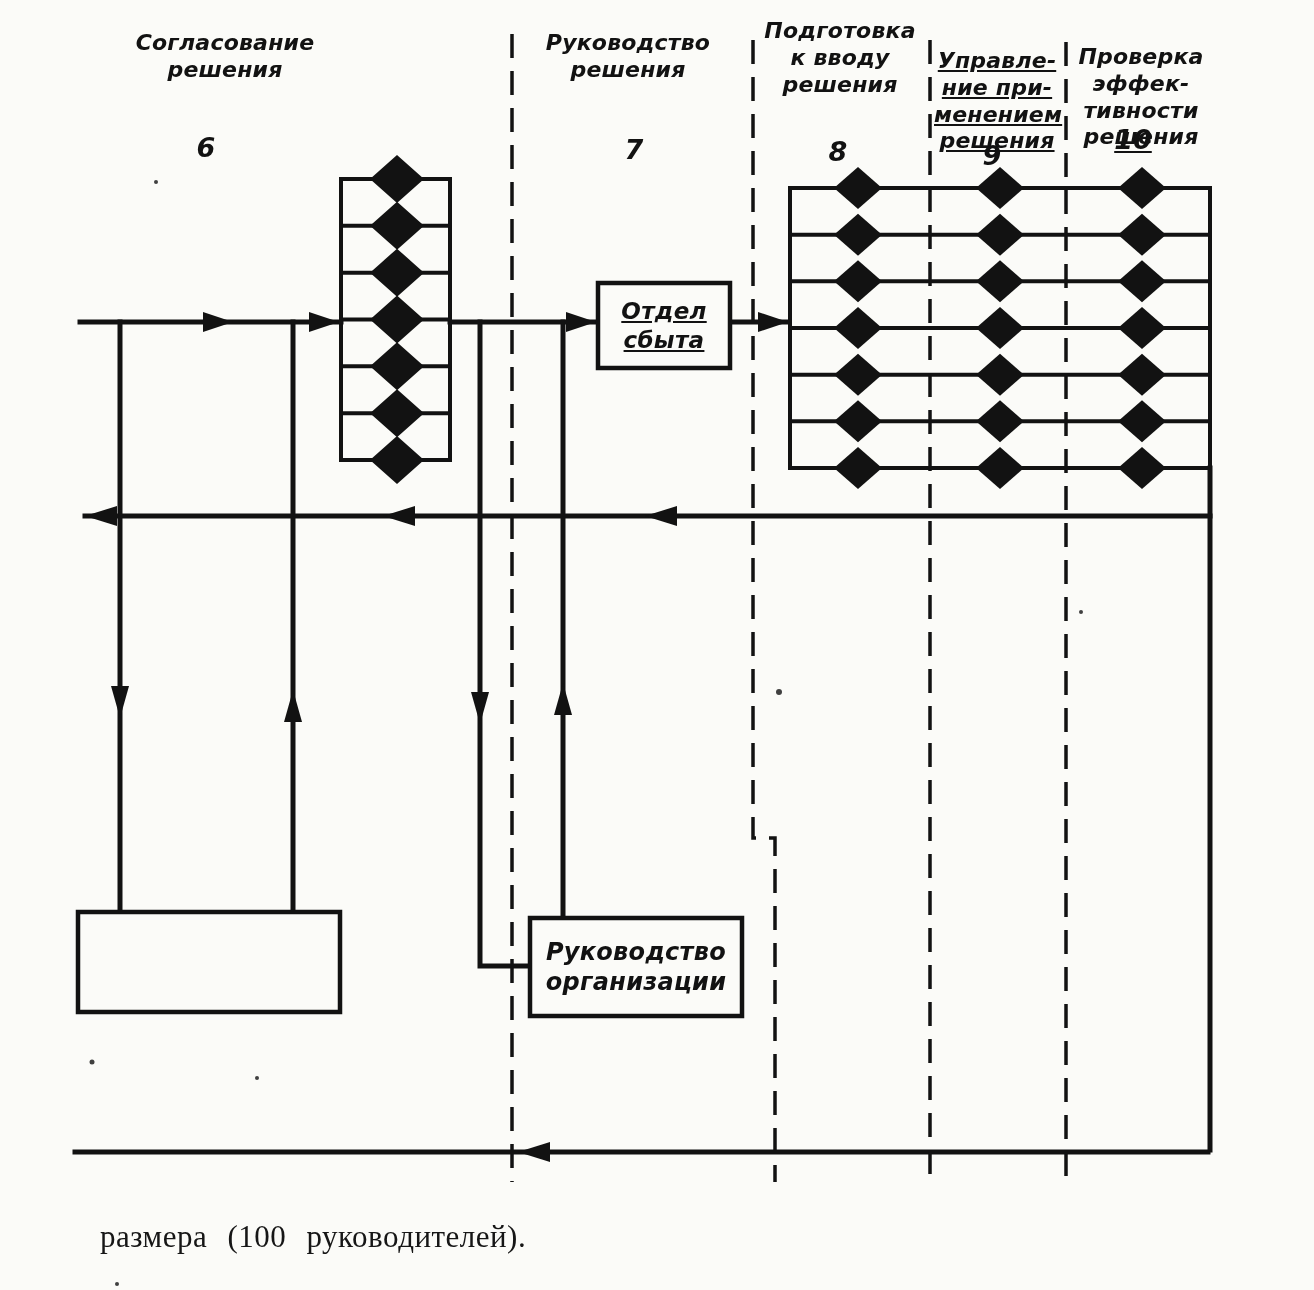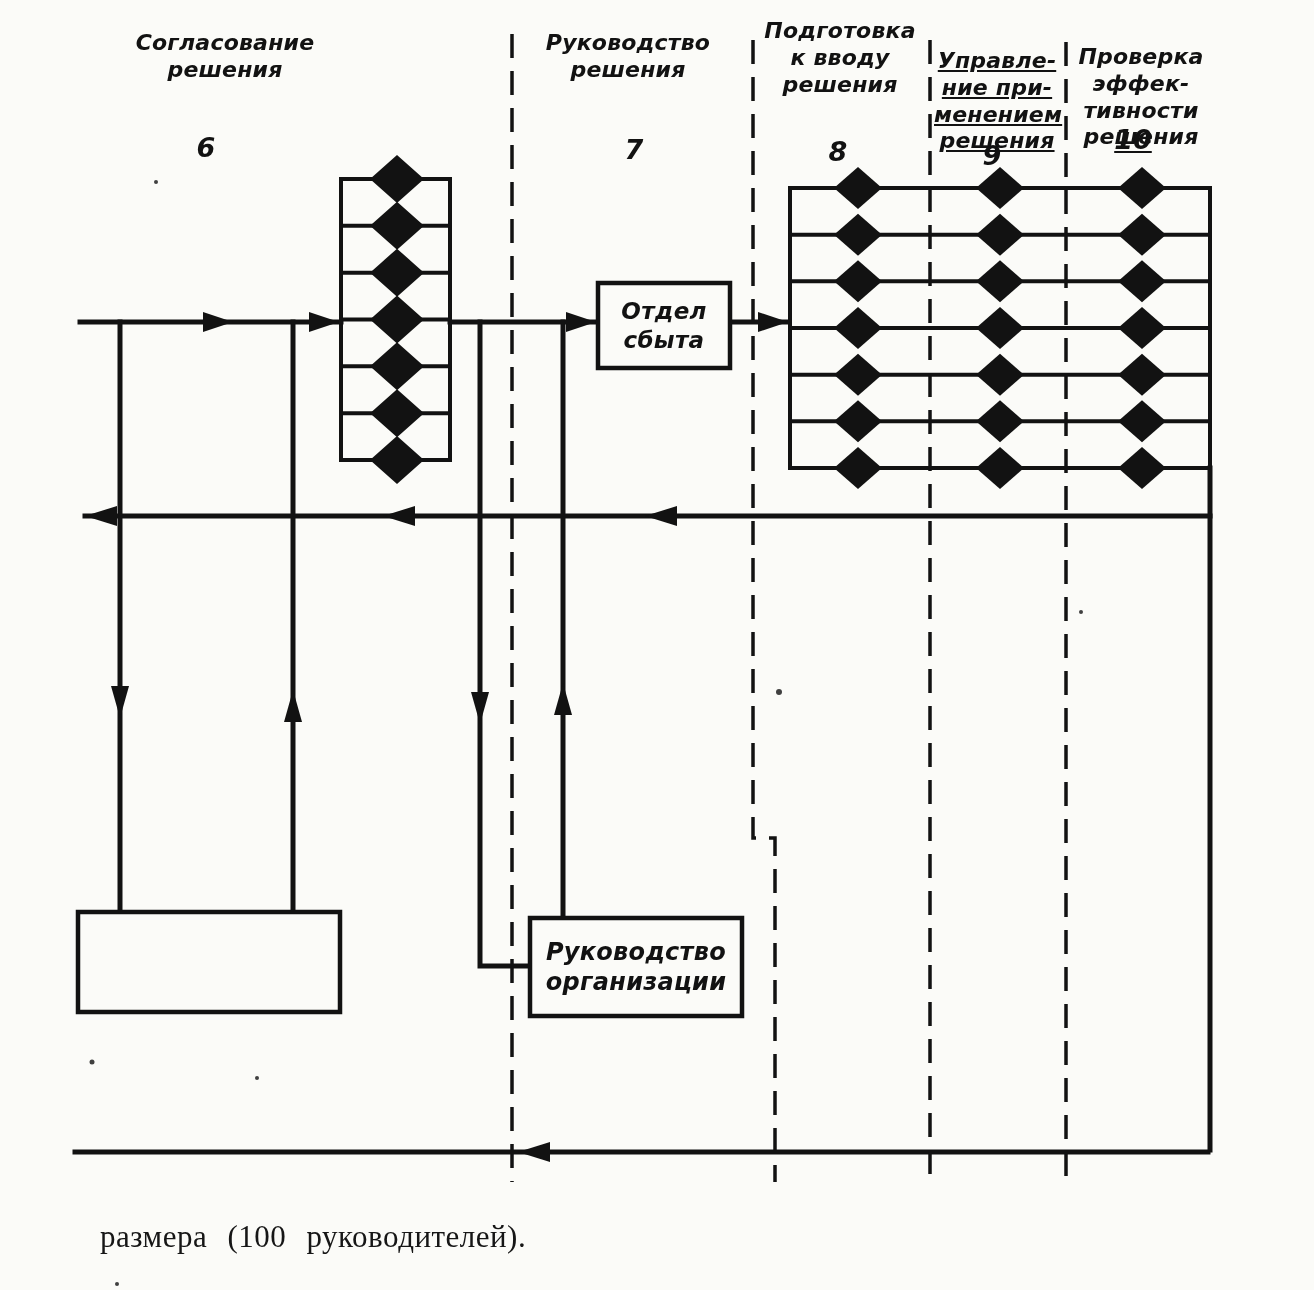--- a/index.html
+++ b/index.html
@@ -154,20 +154,20 @@
 эффек-
 тивности
 решения</div>
 
   <div class="num" style="left:176px;top:134px;">6</div>
   <div class="num" style="left:604px;top:136px;">7</div>
   <div class="num" style="left:808px;top:138px;">8</div>
   <div class="num" style="left:962px;top:142px;">9</div>
   <div class="num" style="left:1103px;top:126px;text-decoration:underline;">10</div>
 
-  <div class="nodelabel small" style="left:598px;top:283px;width:132px;height:85px;">Отдел
+  <div class="nodelabel small" style="left:598px;top:283px;width:132px;height:85px;text-decoration:underline;">Отдел
 сбыта</div>
   <div class="nodelabel" style="left:530px;top:918px;width:212px;height:98px;">Руководство
 организации</div>
 
   <div class="caption">размера (100 руководителей).</div>
 
 </div>
 
 </body></html>

